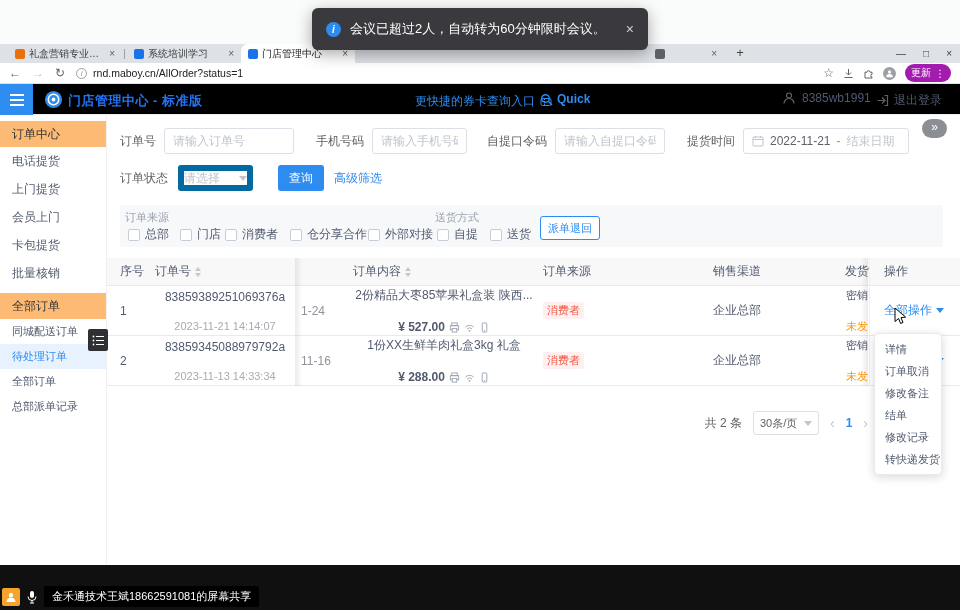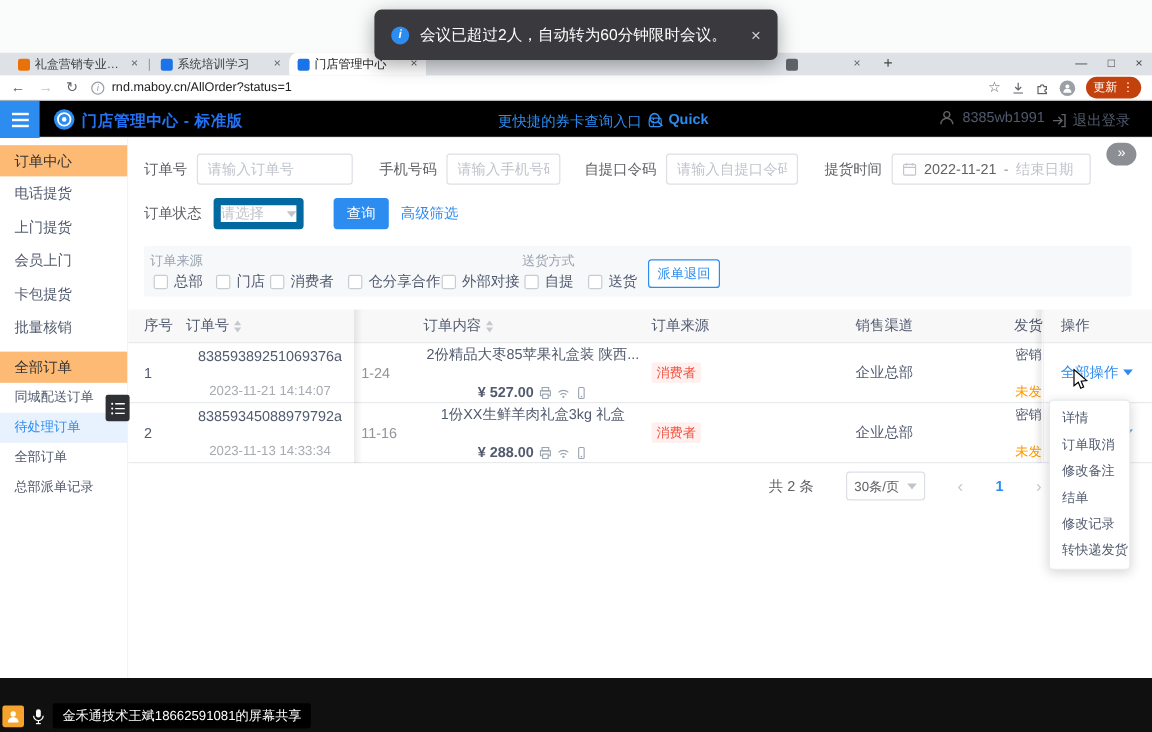--- a/index.html
+++ b/index.html
@@ -29,21 +29,21 @@
   border-bottom:1px solid #e2e3e5;display:flex;align-items:center;padding:0 9px;gap:11px}
 .nav-ic{color:#5f6368;font-size:12px;line-height:1}
 .nav-ic.dis{color:#c3c6ca}
 .url-zone{display:flex;align-items:center;gap:6px;flex:1}
 .site-ic{width:11px;height:11px;border:1px solid #9aa0a6;border-radius:50%;color:#9aa0a6;
   font-size:8px;line-height:9px;text-align:center;font-style:italic}
 .url{font-size:10.5px;color:#202124}
 .tb-right{display:flex;align-items:center;gap:9px}
 .ext-ic{display:flex;align-items:center}
 .avatar-ic{width:13px;height:13px;border-radius:50%;background:#9aa0a6;display:flex;align-items:center;justify-content:center}
-.update-pill{background:#c2410c;color:#fff;font-size:10px;padding:2px 6px;border-radius:9px;
+.update-pill{background:#a21caf;color:#fff;font-size:10px;padding:2px 6px;border-radius:9px;
   display:flex;gap:4px;align-items:center}
 .update-pill i{font-style:normal}
 .update-pill b{font-weight:normal}
 
 
 .app-header{position:absolute;top:84px;left:0;width:100%;height:31px;background:#000000;border-bottom:1px solid #ebeef0}
 .burger{position:absolute;left:0;top:0;width:33px;height:31px;background:#2d8cf0;
   display:flex;flex-direction:column;justify-content:center;align-items:center;gap:3px;cursor:pointer}
 .burger i{display:block;width:14px;height:2px;background:#fff}
 .logo{position:absolute;left:44px;top:6px;width:19px;height:19px}
@@ -122,21 +122,21 @@
 .caret.gray{border-top-color:#c0c4cc}
 .sort{display:inline-flex;flex-direction:column;margin-left:4px;gap:2px}
 .sort b{display:block;width:0;height:0;border-left:3.5px solid transparent;border-right:3.5px solid transparent}
 .sort .up{border-bottom:4px solid #c5c8ce}
 .sort .dn{border-top:4px solid #c5c8ce}
 .tbl-shadow-left{position:absolute;left:188px;top:0;width:7px;height:128px;
   background:linear-gradient(to right,rgba(0,0,0,.08),rgba(0,0,0,0))}
 .tbl-shadow-right{position:absolute;left:754px;top:0;width:7px;height:128px;
   background:linear-gradient(to left,rgba(0,0,0,.08),rgba(0,0,0,0))}
 
-.pagination{position:absolute;top:278px;right:92px;display:flex;align-items:center;gap:27px;color:#606266;font-size:12px}
+.pagination{position:absolute;top:296px;right:92px;display:flex;align-items:center;gap:11px;color:#606266;font-size:12px}
 .psize{width:66px;height:24px;border:1px solid #dcdfe6;border-radius:3px;display:flex;align-items:center;
   justify-content:space-between;padding:0 6px;font-size:11px;color:#606266;cursor:pointer}
 .pbtn{color:#c0c4cc;font-size:14px;cursor:pointer}
 .pcur{color:#2d8cf0;font-weight:bold;cursor:pointer}
 
 
 .ctx-menu{position:absolute;left:874px;top:333px;width:68px;background:#fff;border:1px solid #e8eaec;
   border-radius:4px;box-shadow:0 2px 10px rgba(0,0,0,.16);padding:4px 0;z-index:30}
 .ctx-item{height:22px;line-height:22px;padding-left:10px;font-size:11px;color:#515a6e;white-space:nowrap;cursor:pointer}
 .cursor{position:absolute;left:894px;top:307px;z-index:40;pointer-events:none}

